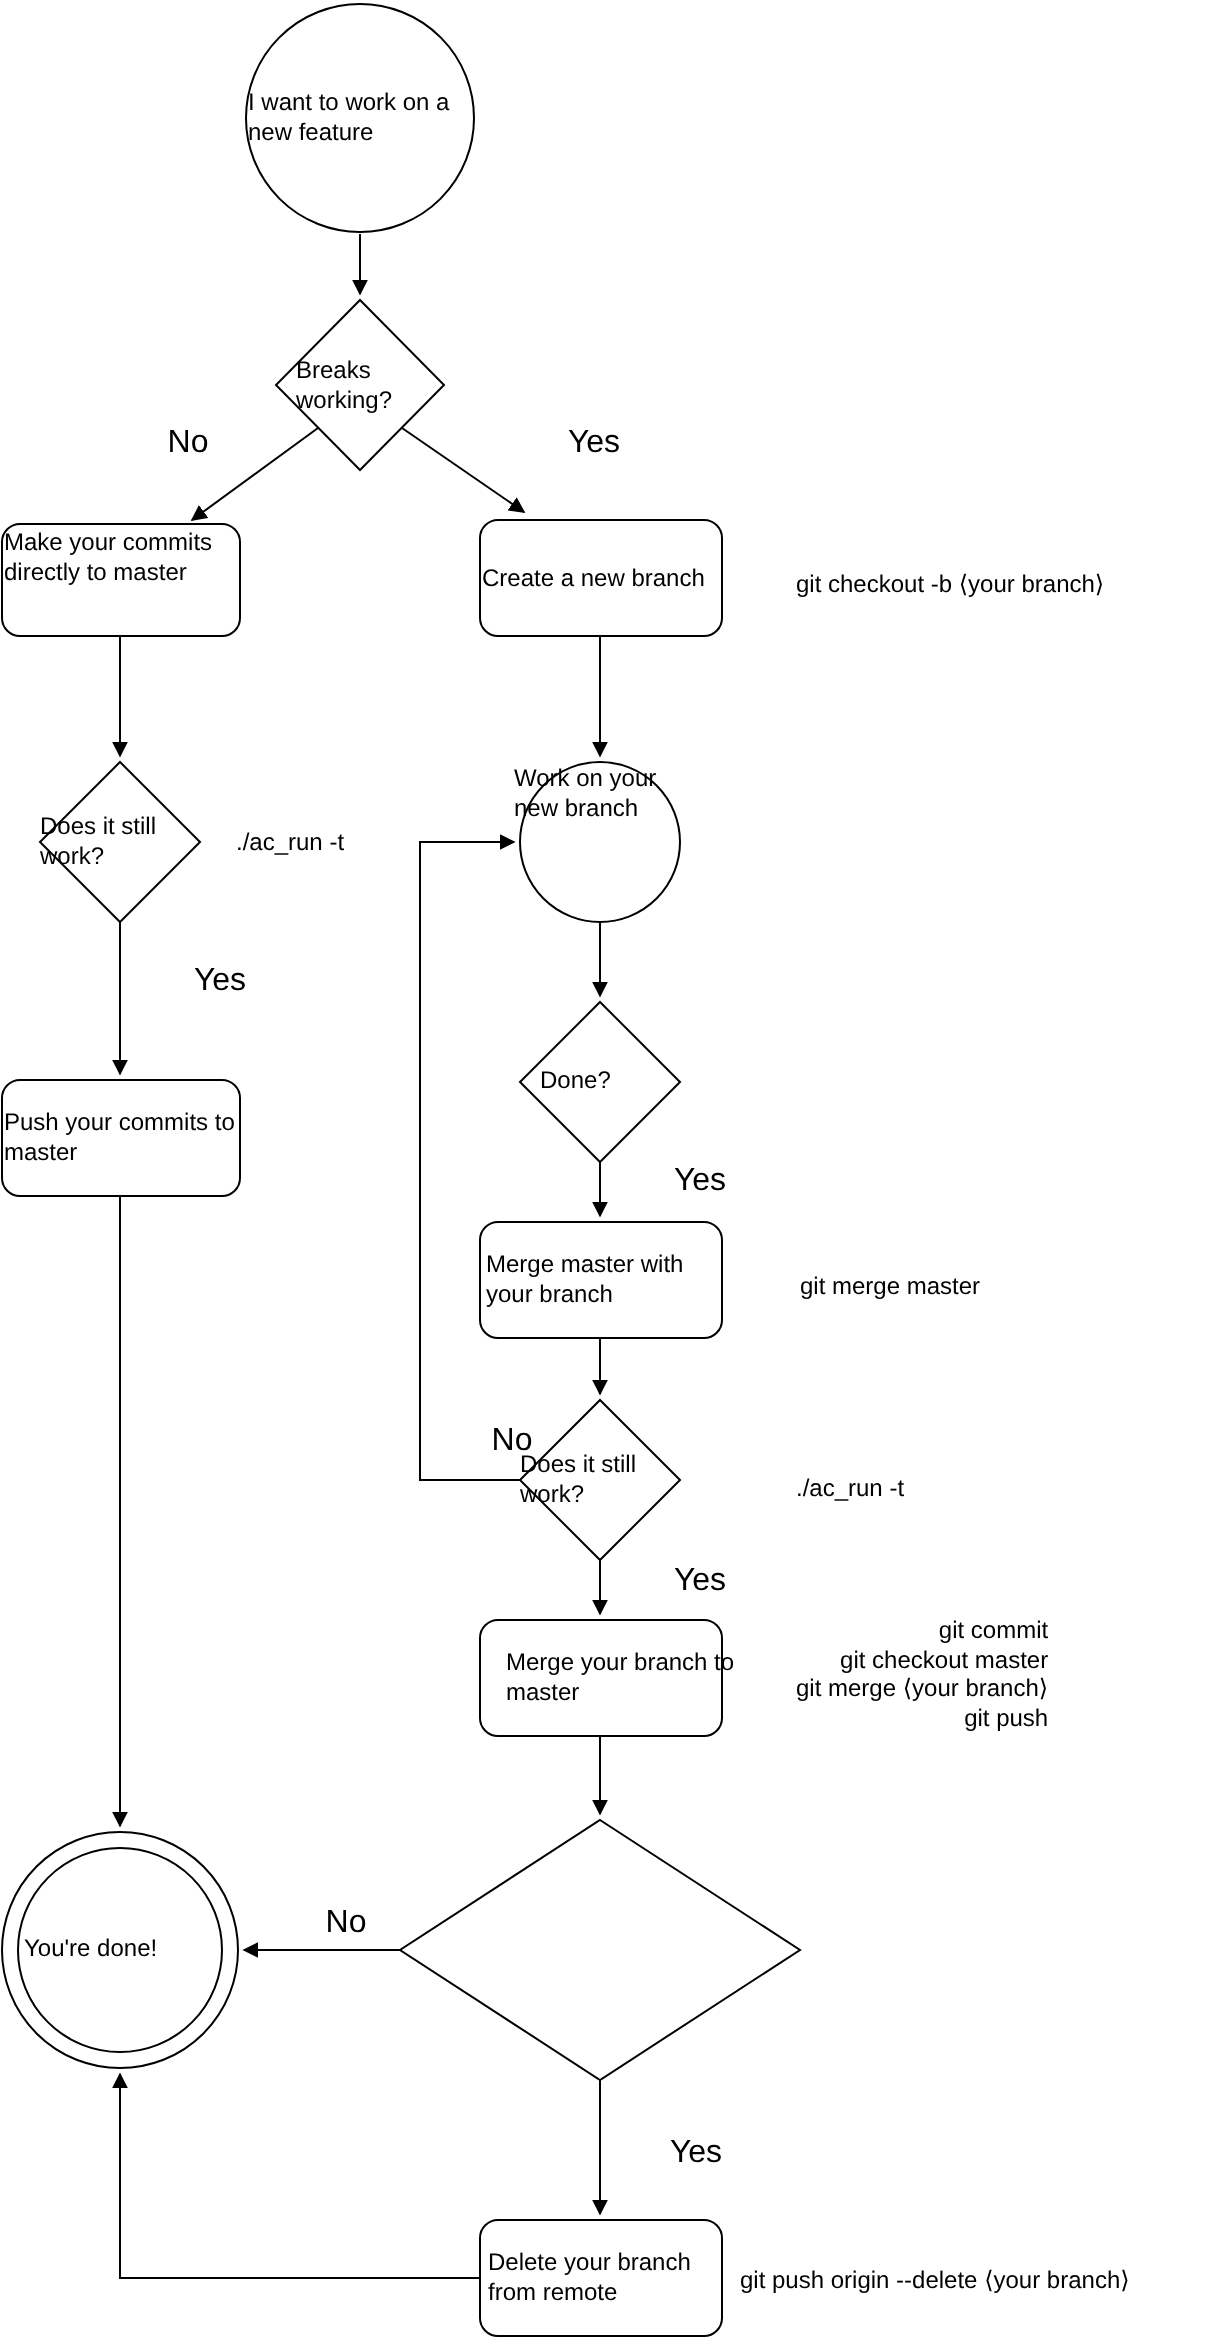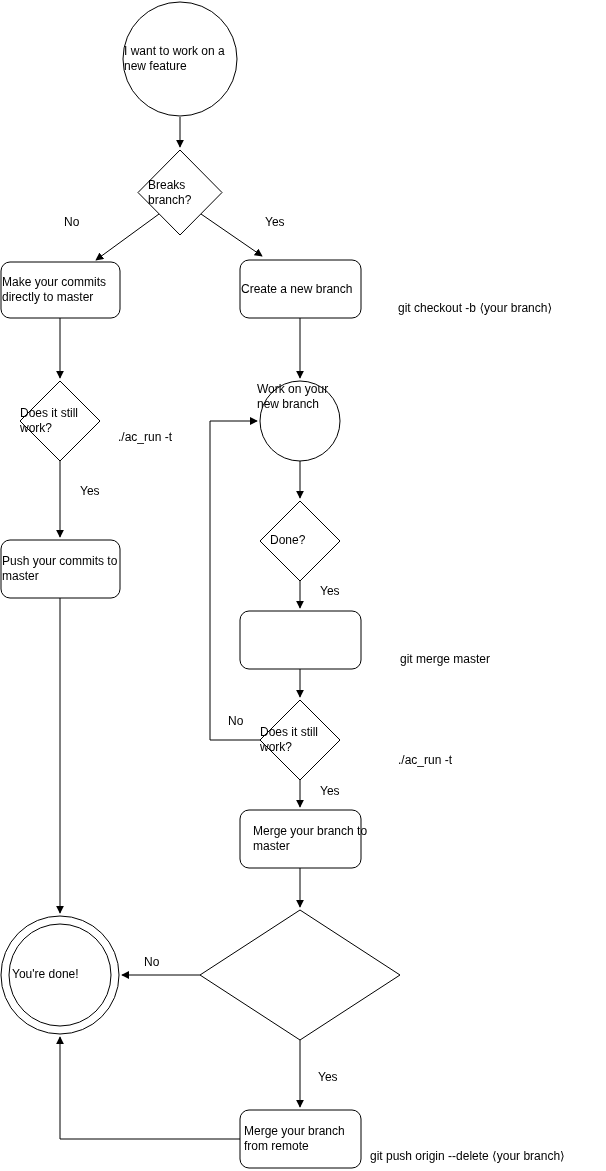--- a/index.html
+++ b/index.html
@@ -22,32 +22,32 @@
     flex-direction: column;
     align-items: flex-start;
     justify-content: center;
     text-align: center;
     font-size: 12px;
     line-height: 15px;
   }
   .node-label span { display: block; white-space: nowrap; }
   .edge-label {
     position: absolute;
-    font-size: 12px;
+    font-size: 16px;
     line-height: 14px;
-    text-align: left;
+    text-align: center;
     white-space: nowrap;
+    margin-left: 16px;
   }
   .annotation {
     position: absolute;
     font-size: 12px;
     line-height: 14.5px;
     text-align: right;
     white-space: nowrap;
-    margin-top: 16px;
   }
 </style>
 </head>
 <body>
 
 <div class="canvas">
 
   <svg width="606" height="1171" viewBox="0 0 606 1171">
     <defs>
       <marker id="arrow" viewBox="0 0 10 10" refX="9" refY="5" markerWidth="8" markerHeight="8" orient="auto-start-reverse">
@@ -88,23 +88,23 @@
     <circle class="shape-nofill" cx="60" cy="975" r="51"></circle>
     <rect class="shape" x="240" y="1110" width="121" height="58" rx="9"></rect>
   </svg>
 
   <div class="node-label" style="left:124px;top:38px;width:112px;height:42px">
     <span>I want to work on a</span>
     <span>new feature</span>
   </div>
   <div class="node-label" style="left:148px;top:177px;width:64px;height:31px">
     <span>Breaks</span>
-    <span>branch?</span>
+    <span>working?</span>
   </div>
-  <div class="node-label" style="left:2px;top:274px;width:95px;height:31px">
+  <div class="node-label" style="left:2px;top:263px;width:95px;height:31px">
     <span>Make your commits</span>
     <span>directly to master</span>
   </div>
   <div class="node-label" style="left:241px;top:282px;width:119px;height:15px">
     <span>Create a new branch</span>
   </div>
   <div class="node-label" style="left:20px;top:405px;width:80px;height:31px">
     <span>Does it still</span>
     <span>work?</span>
   </div>
@@ -112,44 +112,54 @@
     <span>Push your commits to</span>
     <span>master</span>
   </div>
   <div class="node-label" style="left:257px;top:381px;width:86px;height:31px">
     <span>Work on your</span>
     <span>new branch</span>
   </div>
   <div class="node-label" style="left:270px;top:533px;width:60px;height:15px">
     <span>Done?</span>
   </div>
+  <div class="node-label" style="left:243px;top:624px;width:115px;height:31px">
+    <span>Merge master with</span>
+    <span>your branch</span>
+  </div>
   <div class="node-label" style="left:260px;top:724px;width:80px;height:31px">
     <span>Does it still</span>
     <span>work?</span>
   </div>
   <div class="node-label" style="left:253px;top:823px;width:108px;height:31px">
     <span>Merge your branch to</span>
     <span>master</span>
   </div>
   <div class="node-label" style="left:12px;top:967px;width:96px;height:15px">
     <span>You're done!</span>
   </div>
   <div class="node-label" style="left:244px;top:1123px;width:112px;height:31px">
-    <span>Merge your branch</span>
+    <span>Delete your branch</span>
     <span>from remote</span>
   </div>
 
   <div class="edge-label" style="left:64px;top:215px;width:28px">No</div>
   <div class="edge-label" style="left:265px;top:215px;width:32px">Yes</div>
   <div class="edge-label" style="left:80px;top:484px;width:28px">Yes</div>
   <div class="edge-label" style="left:320px;top:584px;width:28px">Yes</div>
   <div class="edge-label" style="left:228px;top:714px;width:24px">No</div>
   <div class="edge-label" style="left:320px;top:784px;width:28px">Yes</div>
   <div class="edge-label" style="left:144px;top:955px;width:26px">No</div>
   <div class="edge-label" style="left:318px;top:1070px;width:28px">Yes</div>
 
   <div class="annotation" style="left:398px;top:285px">git checkout -b ⟨your branch⟩</div>
   <div class="annotation" style="left:118px;top:414px">./ac_run -t</div>
   <div class="annotation" style="left:400px;top:636px">git merge master</div>
   <div class="annotation" style="left:398px;top:737px">./ac_run -t</div>
+  <div class="annotation" style="left:398px;top:808px">
+    <div>git commit</div>
+    <div>git checkout master</div>
+    <div>git merge ⟨your branch⟩</div>
+    <div>git push</div>
+  </div>
   <div class="annotation" style="left:370px;top:1133px">git push origin --delete ⟨your branch⟩</div>
 
 </div>
 
 </body></html>

